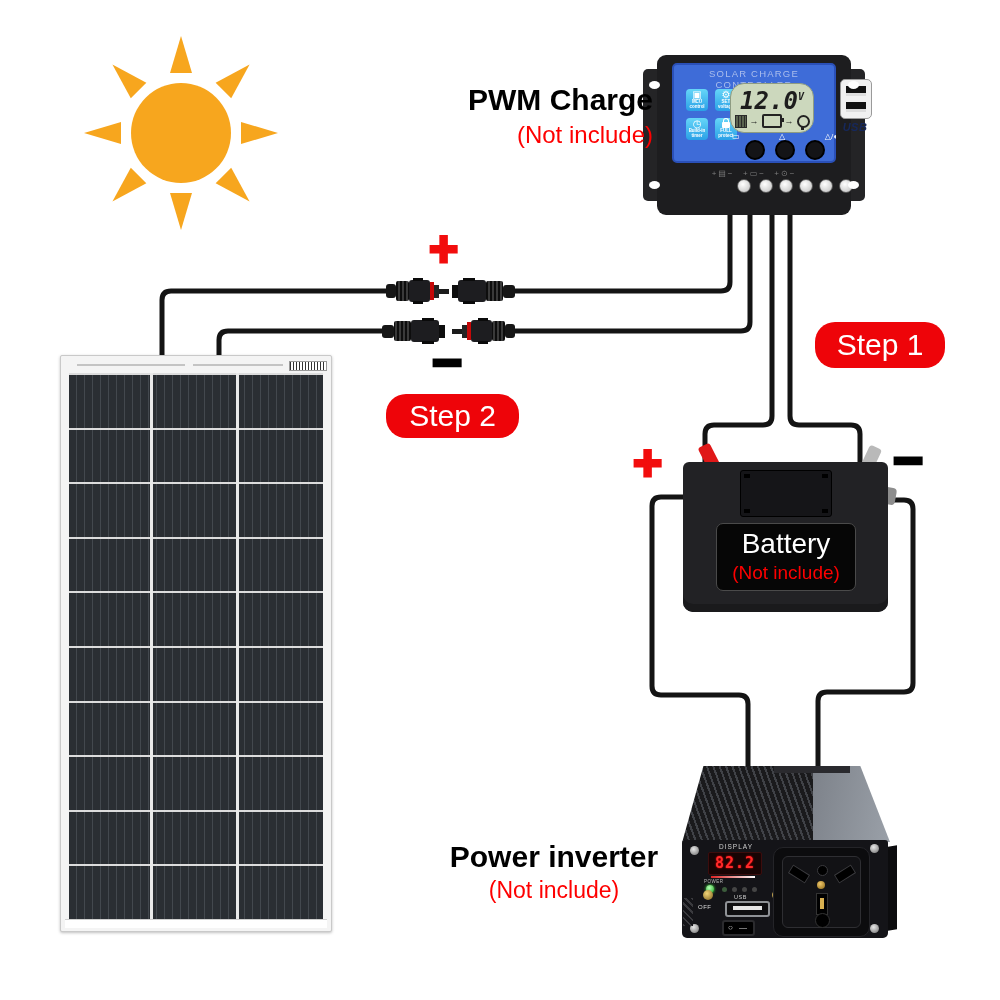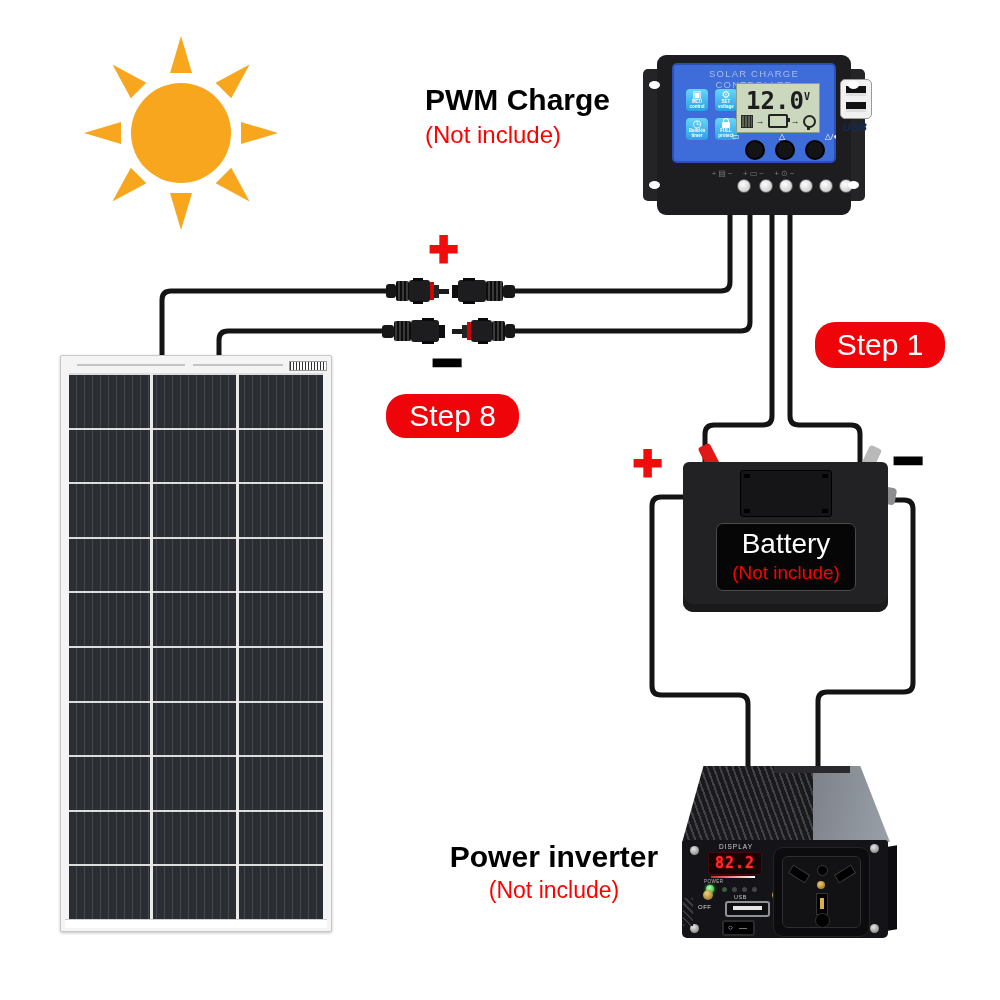--- a/index.html
+++ b/index.html
@@ -9,21 +9,21 @@
   .cap{position:absolute;z-index:3;}
   .thick3{-webkit-text-stroke:3px currentColor;}
 
   
   #wires{position:absolute;left:0;top:0;z-index:1;}
 
   
   .sun{left:78px;top:30px;}
 
   
-  .pwm-h{left:425px;top:84px;width:228px;text-align:left;font-weight:bold;font-size:30px;line-height:32px;color:#000;}
+  .pwm-h{left:425px;top:84px;width:228px;text-align:right;font-weight:bold;font-size:30px;line-height:32px;color:#000;}
   .note{font-weight:normal;font-size:24px;color:#fe0000;margin-top:3px;}
   .step{background:#ee0409;color:#fff;border-radius:20px;display:flex;align-items:center;justify-content:center;font-size:30px;z-index:3;position:absolute;}
   .step1{left:815px;top:322px;width:130px;height:46px;}
   .step2{left:386px;top:394px;width:133px;height:44px;}
   .step3{left:487px;top:774px;width:121px;height:48px;}
   .sign{position:absolute;z-index:3;font-weight:bold;line-height:1;}
   .conn-plus{left:429px;top:224px;font-size:50px;color:#f20d0d;}
   .conn-minus{left:432px;top:336px;font-size:52px;color:#000;}
   .bat-plus{left:633px;top:438px;font-size:50px;color:#f20d0d;}
   .bat-minus{left:893px;top:434px;font-size:52px;color:#000;}
@@ -69,21 +69,21 @@
   .cbody{position:absolute;left:14px;right:14px;top:0;bottom:0;background:#1d1d1f;border-radius:9px;}
   .cpanel{position:absolute;left:15px;right:15px;top:8px;height:100px;background:#3e6cd8;border:2px solid #2a50b8;border-radius:5px;box-sizing:border-box;}
   .ctitle{position:absolute;left:0;right:0;top:3px;text-align:center;font-size:9.5px;letter-spacing:1.2px;color:#aabdec;}
   .cbtn{position:absolute;width:22px;height:22px;border-radius:4px;background:linear-gradient(#66d6f8,#2aa0e6);text-align:center;color:#fff;}
   .cbtn .g{display:block;font-size:10px;line-height:11px;}
   .cbtn .t{display:block;font-size:4.5px;line-height:4.5px;font-weight:bold;}
   .b1{left:12px;top:24px;}.b2{left:41px;top:24px;}.b3{left:12px;top:53px;}.b4{left:41px;top:53px;}
   .lockwrap{display:block;height:11px;position:relative;}
   .lockbody{position:absolute;left:50%;margin-left:-4px;top:4px;width:8px;height:6px;background:#fff;border-radius:1px;}
   .lockbody::before{content:"";position:absolute;left:1px;top:-4px;width:6px;height:5px;border:1.5px solid #fff;border-bottom:none;border-radius:3px 3px 0 0;box-sizing:border-box;}
-  .lcd{position:absolute;left:62px;top:18px;width:82px;height:48px;background:#ccd8bd;border:1px solid #8e9c82;border-radius:1px;}
+  .lcd{position:absolute;left:56px;top:18px;width:82px;height:48px;background:#ccd8bd;border:1px solid #8e9c82;border-radius:14px;font-style:italic;}
   .lcdval{text-align:center;font-family:"DejaVu Sans Mono",monospace;font-weight:bold;font-size:24px;line-height:26px;color:#1d1d1d;}
   .lcdval sup{font-size:10px;font-weight:bold;}
   .lcdicons{position:absolute;left:0;right:0;bottom:4px;display:flex;align-items:center;justify-content:center;gap:3px;}
   .ic-panel{width:10px;height:11px;border:1px solid #2a2a2a;background:repeating-linear-gradient(90deg,#5a6450 0 2px,#2a2a2a 2px 3px);}
   .ic-arrow{font-size:9px;font-weight:bold;color:#222;line-height:9px;}
   .ic-batt{width:16px;height:10px;border:2px solid #222;border-radius:2px;position:relative;background:#ccd8bd;}
   .ic-batt::after{content:"";position:absolute;right:-4px;top:2px;width:2px;height:4px;background:#222;}
   .ic-bulb{width:9px;height:9px;border:2px solid #222;border-radius:50%;position:relative;}
   .ic-bulb::after{content:"";position:absolute;left:2px;bottom:-4px;width:3px;height:3px;background:#222;}
   .usb{position:absolute;left:166px;top:14px;width:30px;height:38px;background:#f1f1f1;border:1px solid #9a9a9a;border-radius:5px;display:flex;flex-direction:column;align-items:center;justify-content:space-evenly;}
@@ -271,21 +271,21 @@
       <span class="m-body"></span>
       <span class="m-band"></span>
       <span class="m-collar"></span>
       <span class="m-pin"></span>
   </div>
 
   <div class="sign thick3 conn-plus">+</div>
   <div class="sign thick3 conn-minus">−</div>
 
   <div class="step step1">Step 1</div>
-  <div class="step step2">Step 8</div>
+  <div class="step step2">Step 2</div>
 
   <div class="sign thick3 bat-plus">+</div>
   <div class="sign thick3 bat-minus">−</div>
 
   <div class="term" style="left:697px;top:444px;width:46px;height:60px">
     <span class="t-stub" style="left:6px;top:0;background:#e01818;transform:rotate(-27deg)"></span>
     <span class="t-collar" style="left:-10px;top:40px;transform:rotate(-12deg)"></span>
     <span class="t-circle" style="left:1px;top:26px;background:radial-gradient(circle at 40% 35%,#ff6a6a,#c01010);border:3px solid #8f0a0a"></span>
   </div>
   <div class="term" style="left:848px;top:446px;width:46px;height:60px">

